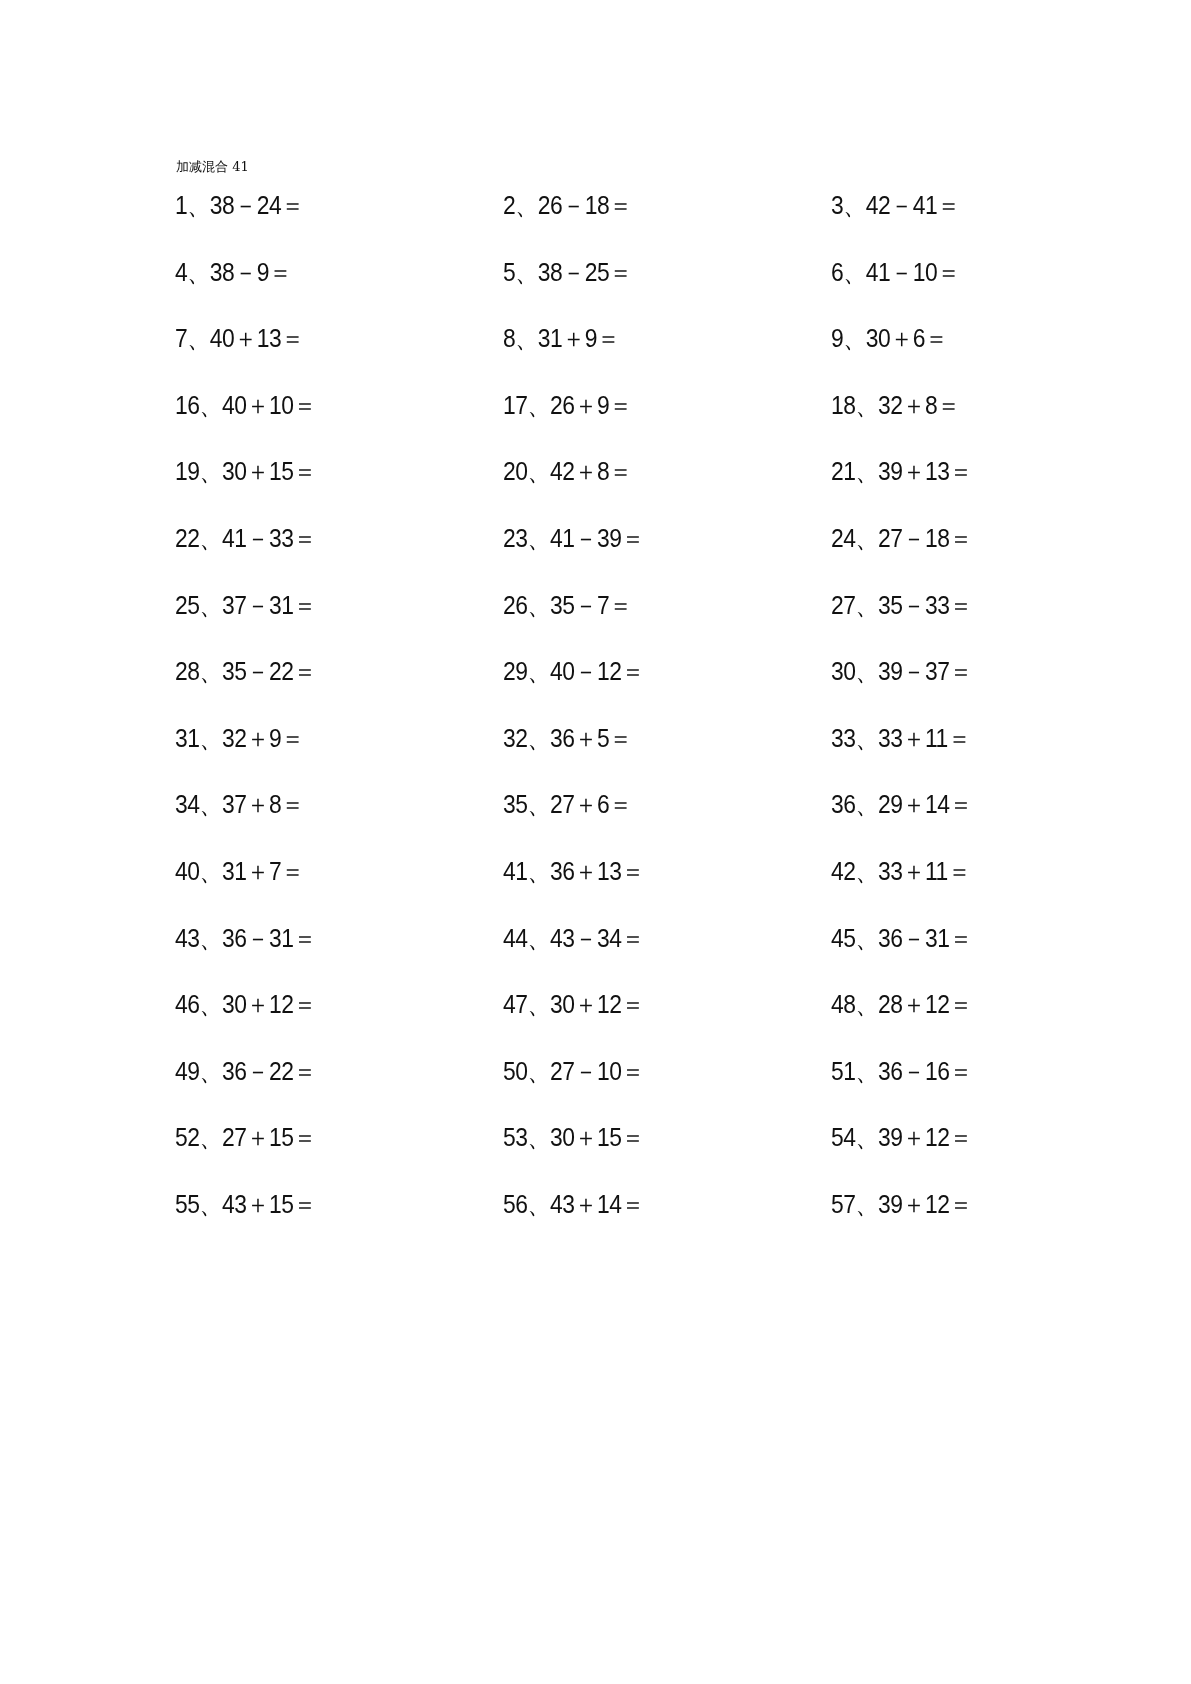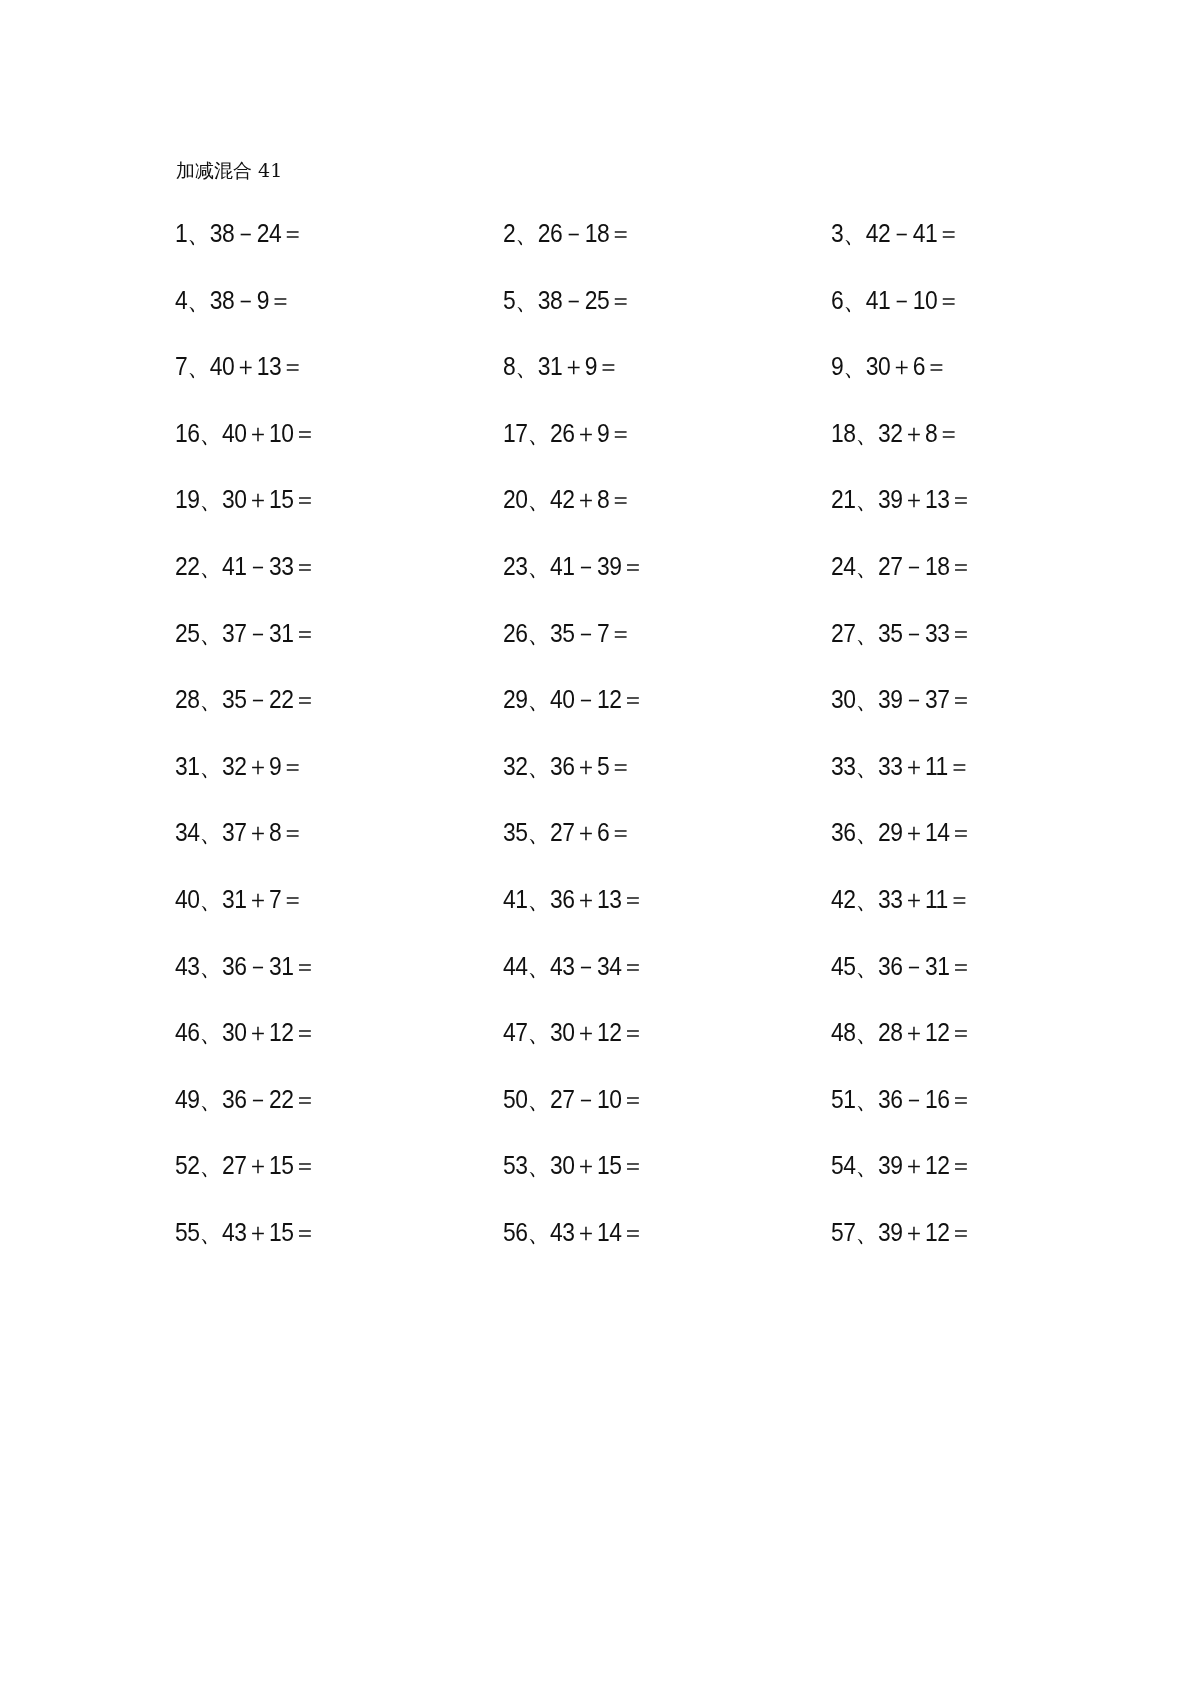--- a/index.html
+++ b/index.html
@@ -1,21 +1,21 @@
 <!DOCTYPE html>
 <html><head>
 <meta charset="utf-8">
 <style>
   html, body { margin: 0; padding: 0; background: #ffffff; }
   body { width: 1191px; height: 1684px; position: relative; overflow: hidden;
          font-family: "Liberation Sans", "DejaVu Sans", sans-serif; color: #111111; }
   .page { position: absolute; left: 0; top: 0; width: 1191px; height: 1684px; }
-  .title { position: absolute; left: 176px; top: 158px; font-size: 19px;
+  .title { position: absolute; left: 176px; top: 158px; font-size: 13px;
            font-family: "DejaVu Serif", "Liberation Serif", serif; letter-spacing: 0px; }
-  .grid { position: absolute; left: 175px; top: 216px; width: 900px; }
+  .grid { position: absolute; left: 175px; top: 188px; width: 900px; }
   .row { position: relative; height: 66.6px; }
   .item { position: absolute; top: 0; font-size: 26px; white-space: nowrap;
           letter-spacing: -0.5px; transform: scaleX(0.88); transform-origin: left center; }
   .c0 { left: 0; } .c1 { left: 328px; } .c2 { left: 656px; }
 </style>
 </head>
 <body>
 
 <div class="page">
   <div class="title">加减混合 41</div>

